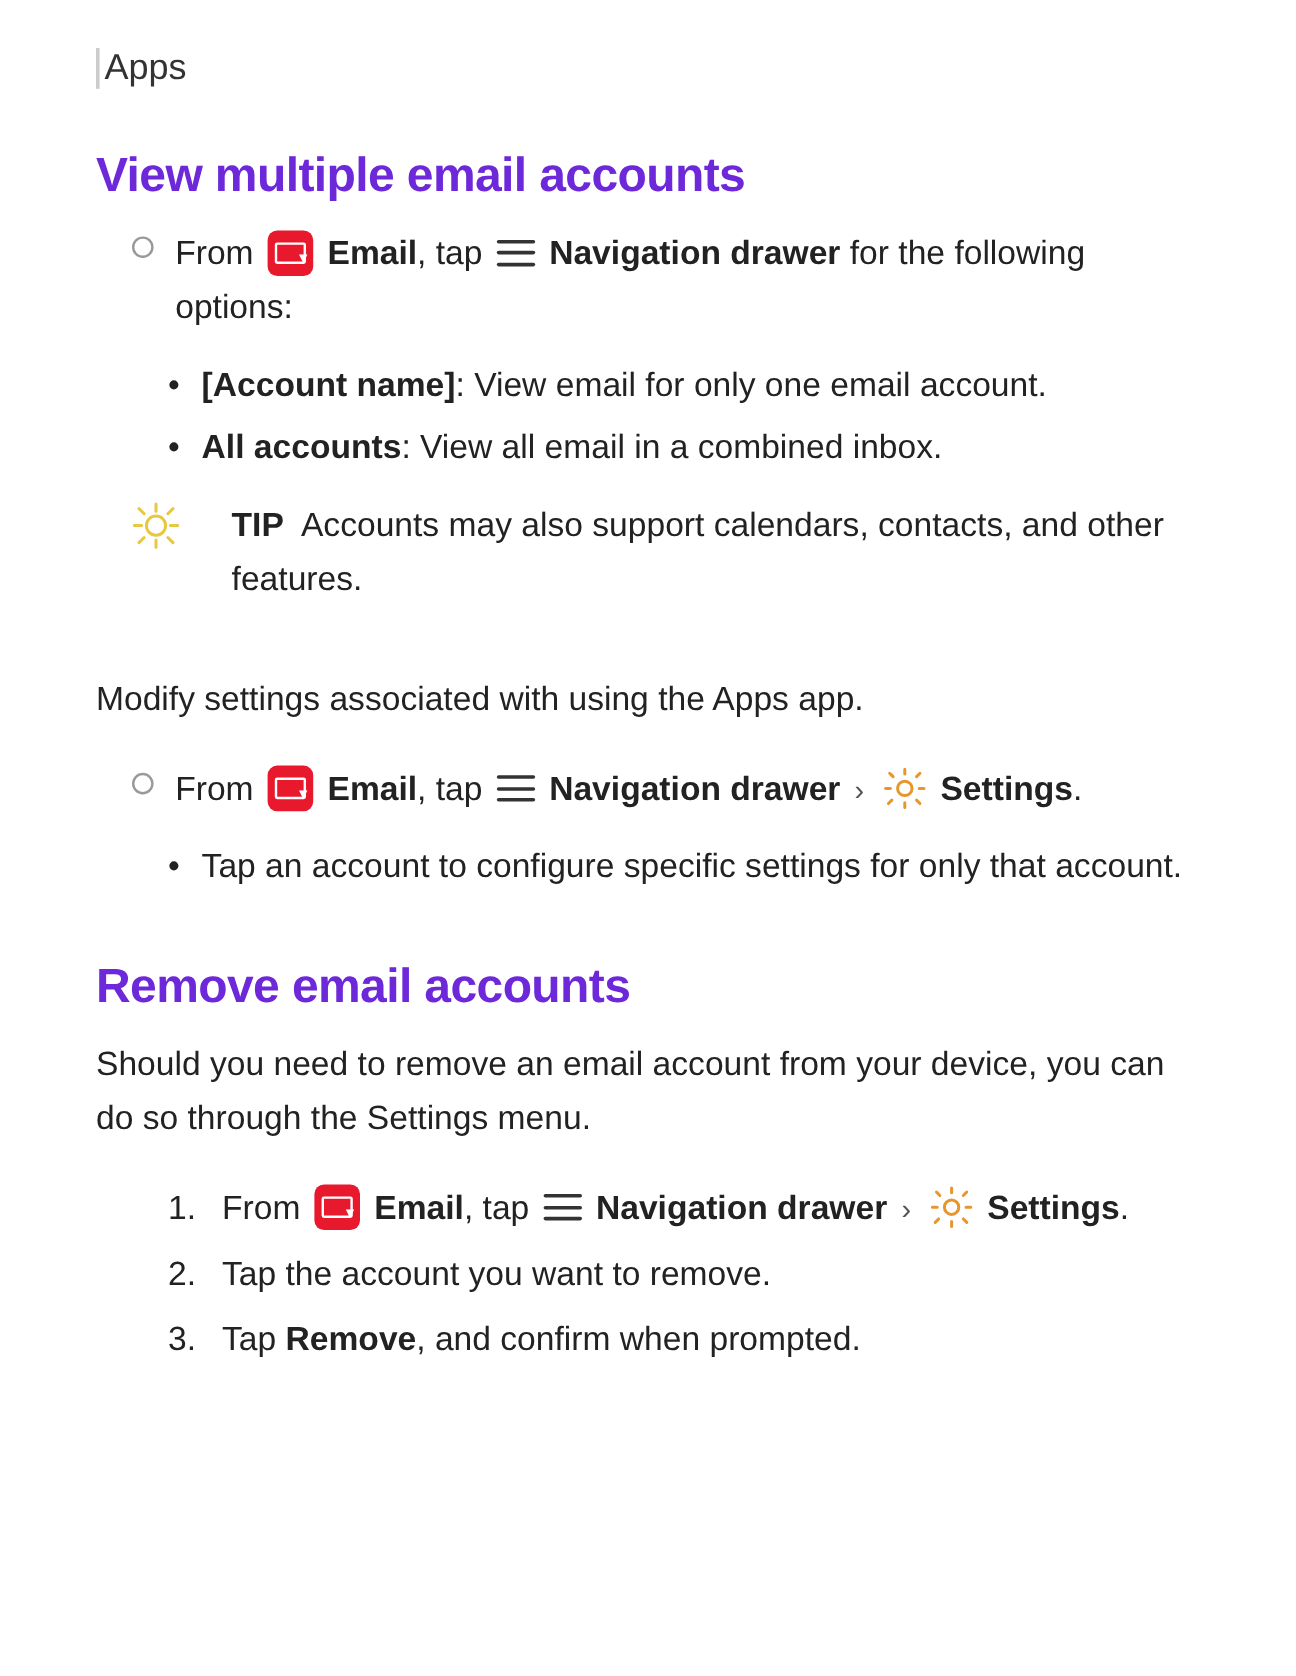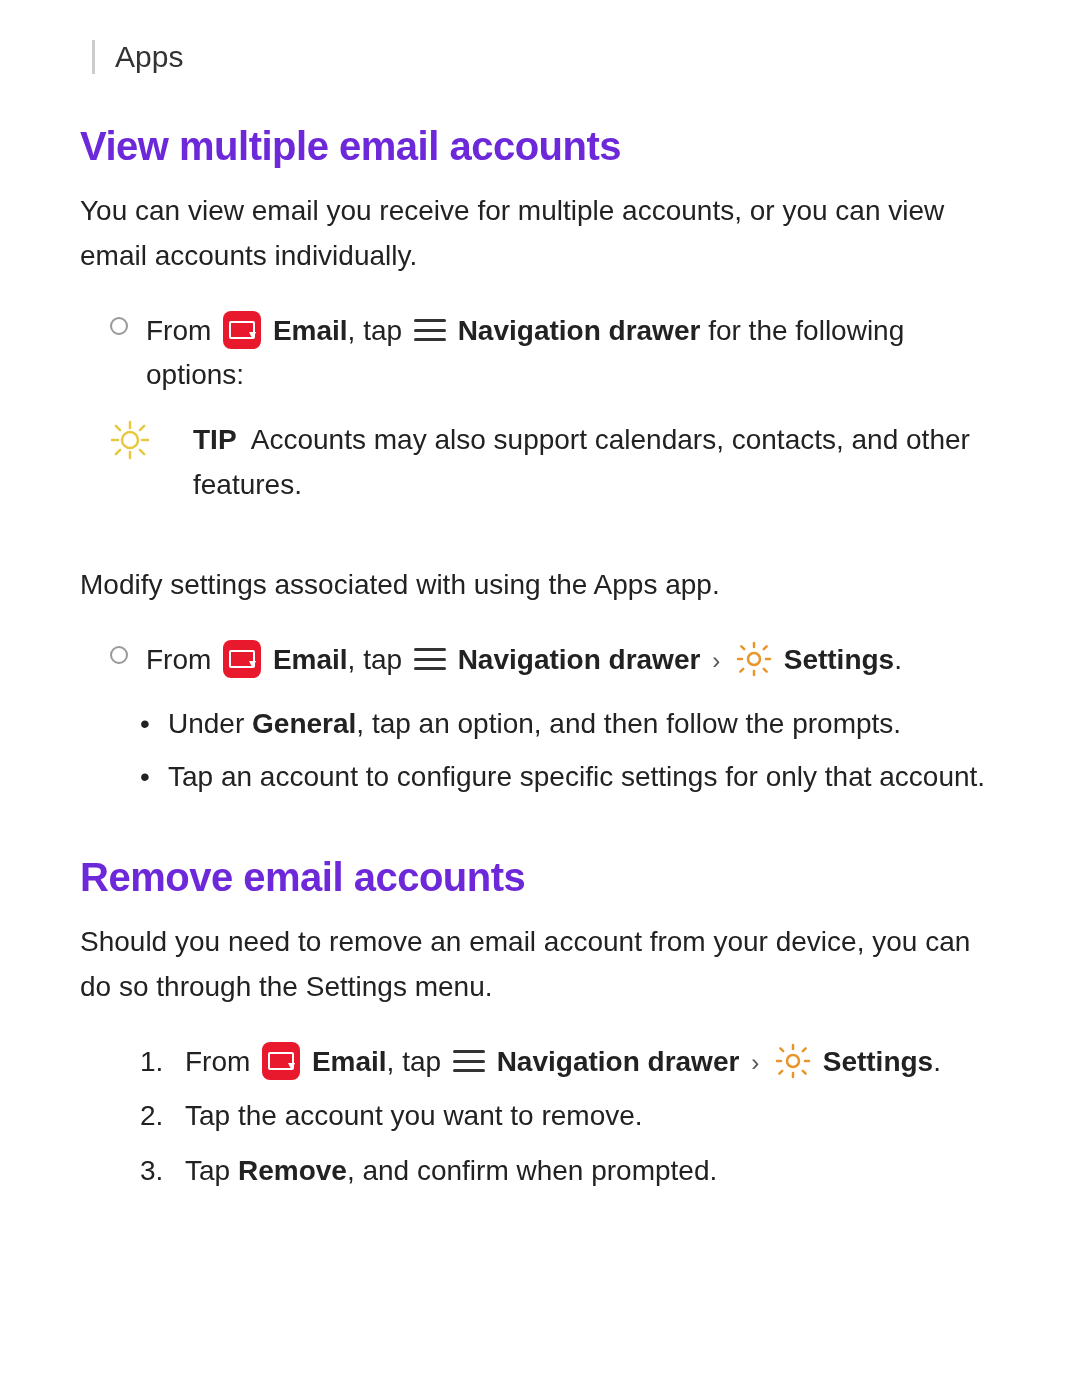--- a/index.html
+++ b/index.html
@@ -17,23 +17,22 @@
       color: #1a1a1a;
       position: relative;
     }
 
     .page-container {
       padding: 40px 80px 80px 80px;
     }
 
     .breadcrumb-bar {
       border-left: 3px solid #cccccc;
-      padding-left: 20px;
+      padding-left: 4px;
       margin-bottom: 50px;
-      margin-left: 12px;
     }
 
     .breadcrumb-text {
       font-size: 30px;
       color: #333333;
     }
 
     
     .section-heading {
       font-size: 40px;
@@ -244,39 +243,46 @@
 <body>
 
 <div class="page-container">
 
   <div class="breadcrumb-bar">
     <span class="breadcrumb-text">Apps</span>
   </div>
 
   <div class="section">
     <h2 class="section-heading">View multiple email accounts</h2>
-    <p class="body-text">You can view email you receive for multiple accounts, or you can view email accounts individually.</p>
 
     <div class="step-row">
       <div class="circle-bullet"></div>
       <div class="step-content">
         From
         <span class="email-icon"></span>
         <span class="bold-text"> Email</span>,
         tap
         <span class="nav-icon">
           <span></span>
             <span></span>
             <span></span>
         </span>
         <span class="bold-text"> Navigation drawer</span>
         for the following options:
       </div>
     </div>
 
+    <ul class="bullet-list">
+      <li>
+        <span class="bold-text">[Account name]</span>: View email for only one email account.
+      </li>
+      <li>
+        <span class="bold-text">All accounts</span>: View all email in a combined inbox.
+      </li>
+    </ul>
 
     <div class="tip-row">
       <div class="tip-icon">
 
         <svg width="40" height="40" viewBox="0 0 40 40" fill="none" xmlns="http://www.w3.org/2000/svg">
           <circle cx="20" cy="20" r="8" stroke="#e8c840" stroke-width="2.5"></circle>
           <line x1="20" y1="2" x2="20" y2="8" stroke="#e8c840" stroke-width="2.5" stroke-linecap="round"></line>
           <line x1="20" y1="32" x2="20" y2="38" stroke="#e8c840" stroke-width="2.5" stroke-linecap="round"></line>
           <line x1="2" y1="20" x2="8" y2="20" stroke="#e8c840" stroke-width="2.5" stroke-linecap="round"></line>
           <line x1="32" y1="20" x2="38" y2="20" stroke="#e8c840" stroke-width="2.5" stroke-linecap="round"></line>
@@ -315,23 +321,20 @@
             <circle cx="18" cy="18" r="6" stroke="#e8962c" stroke-width="2.5"></circle>
             <path d="M18 2v4M18 30v4M2 18h4M30 18h4M5.37 5.37l2.83 2.83M27.8 27.8l2.83 2.83M30.63 5.37l-2.83 2.83M7.2 27.8l-2.83 2.83" stroke="#e8962c" stroke-width="2.5" stroke-linecap="round"></path>
           </svg>
         </span>
         <span class="bold-text"> Settings</span>.
       </div>
     </div>
 
     <ul class="bullet-list">
       <li>
-        Under <span class="bold-text">General</span>, tap an option, and then follow the prompts.
-      </li>
-      <li>
         Tap an account to configure specific settings for only that account.
       </li>
     </ul>
   </div>
 
   <div class="section">
     <h2 class="section-heading">Remove email accounts</h2>
     <p class="body-text">Should you need to remove an email account from your device, you can do so through the Settings menu.</p>
 
     <ol class="ordered-list">

